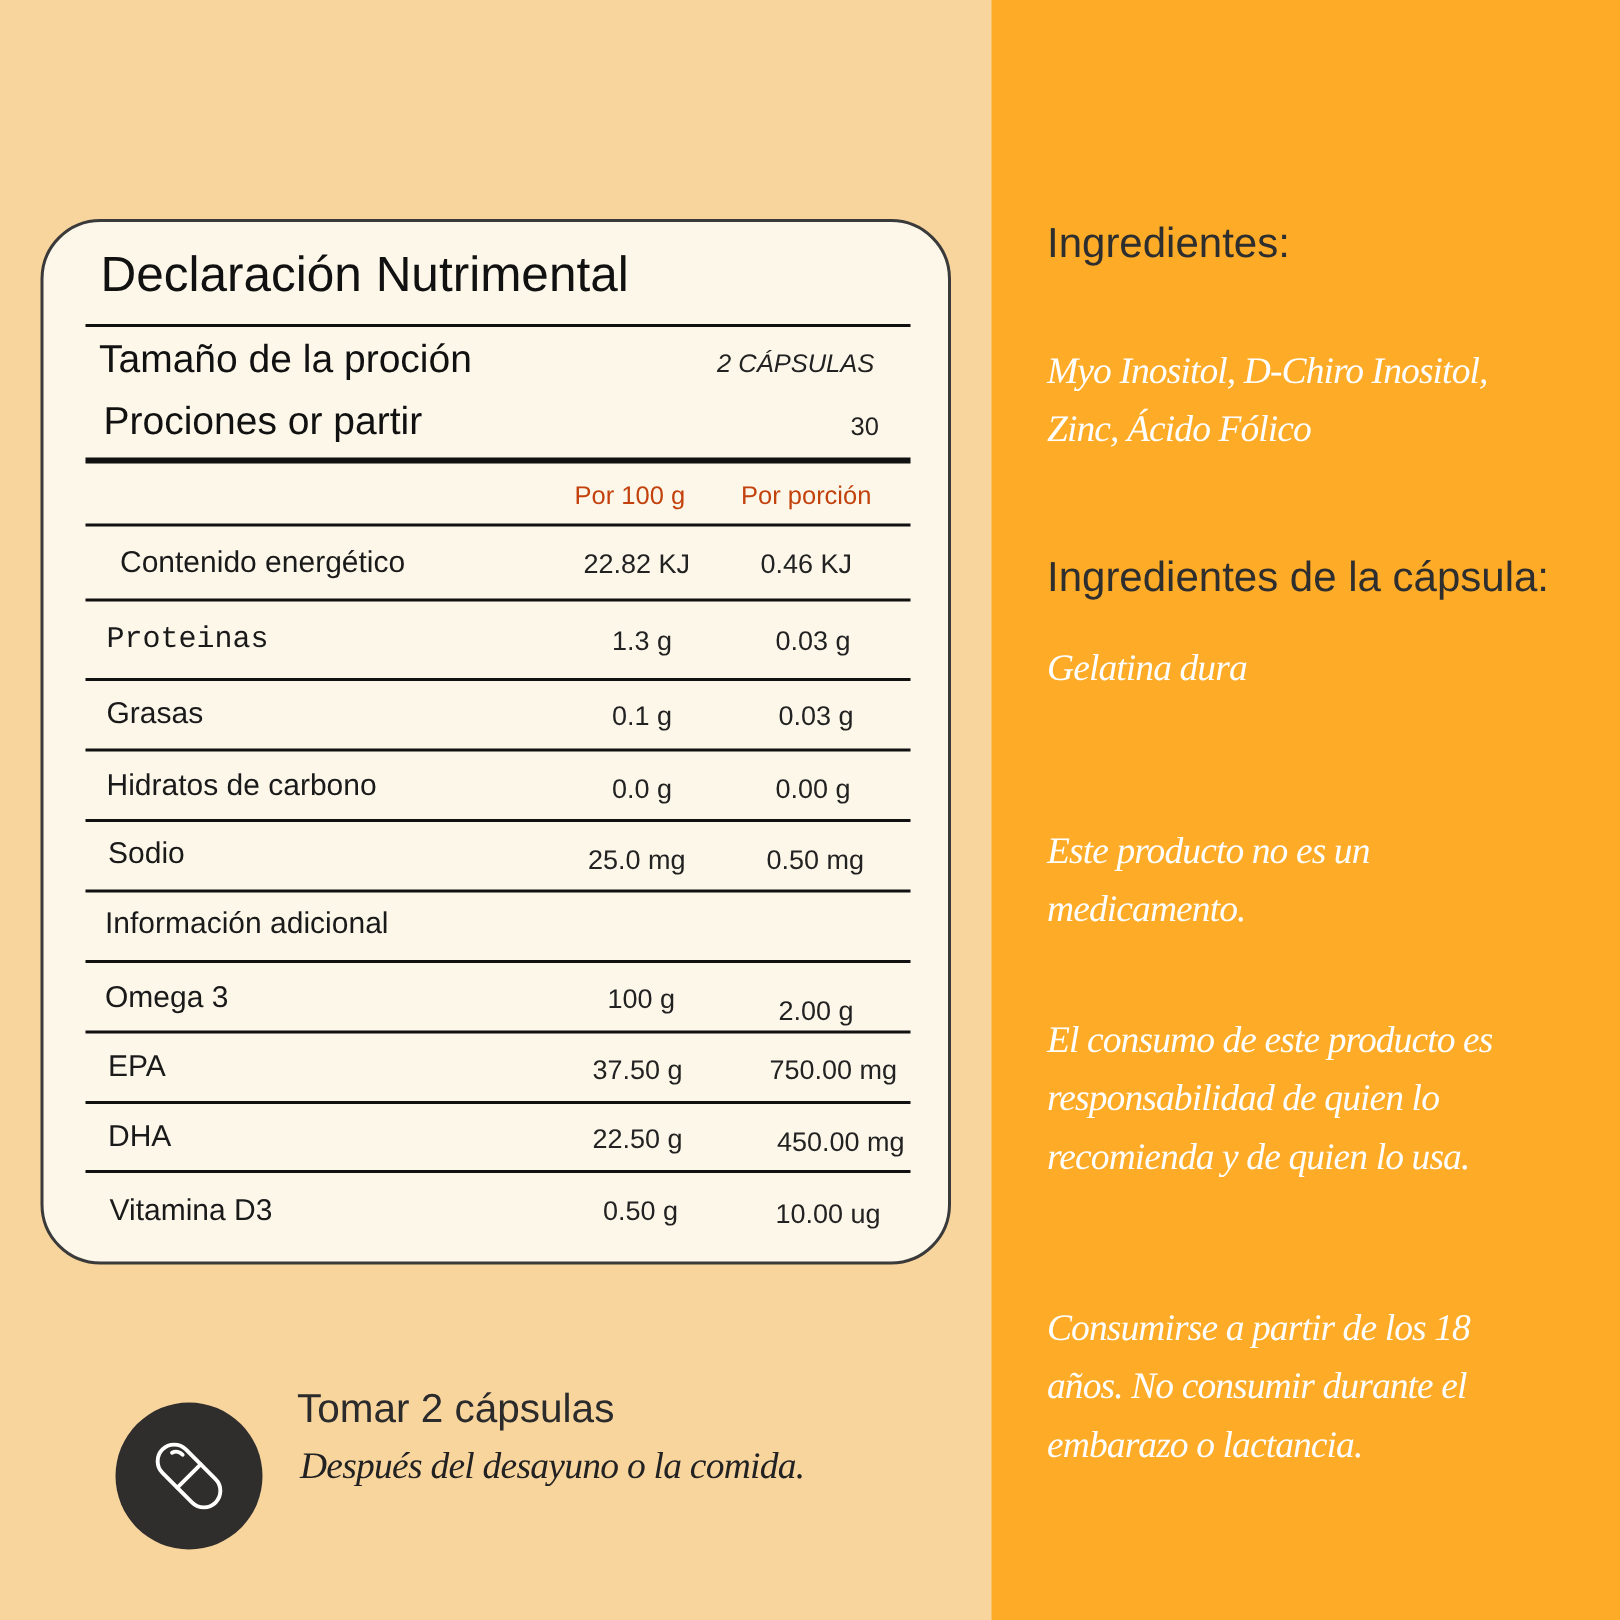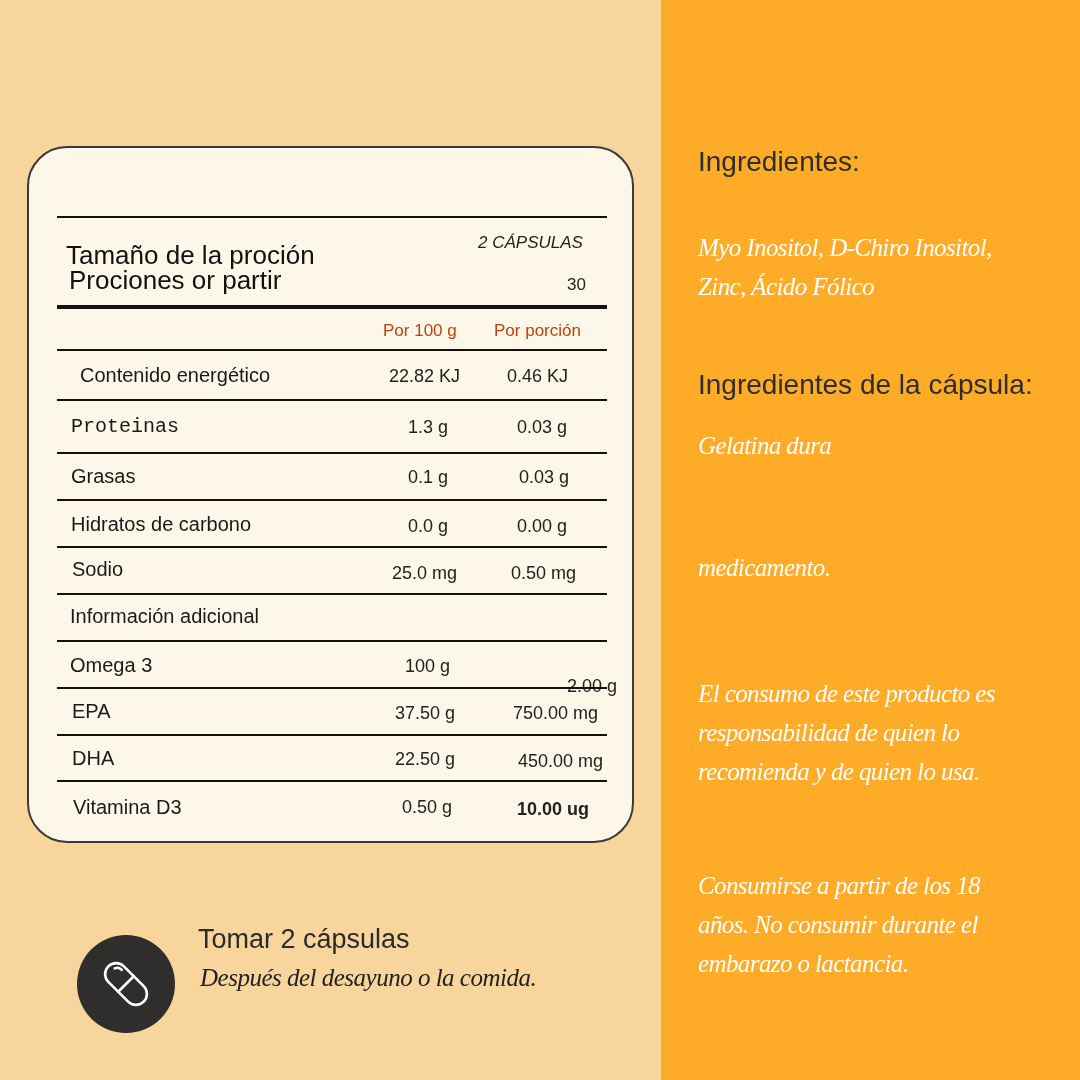--- a/index.html
+++ b/index.html
@@ -36,23 +36,24 @@
     .r-head { position: absolute; left: 698px; font-size: 28px; color: #2e2e2e; white-space: nowrap; }
     .r-italic { position: absolute; left: 698px; font-family: "Liberation Serif", serif; font-style: italic; color: #ffffff; font-size: 25px; line-height: 39px; letter-spacing: -0.6px; }
   </style>
 </head>
 <body>
 
 <div class="left-panel"></div>
 <div class="right-panel"></div>
 
 <div class="card">
+  <div class="abs title">Declaración Nutrimental</div>
   <div class="rule thin" style="top:68px"></div>
 
-  <div class="abs serving-label" style="left:37px; top:92px;text-align:center;">Tamaño de la proción</div>
+  <div class="abs serving-label" style="left:37px; top:76px;text-align:center;">Tamaño de la proción</div>
   <div class="abs serving-value" style="left:449px; top:85px;font-style:italic;">2 CÁPSULAS</div>
   <div class="abs serving-label" style="left:40px; top:117px;">Prociones or partir</div>
   <div class="abs serving-value" style="left:538px; top:127px;">30</div>
   <div class="rule thick" style="top:157px"></div>
 
   <div class="abs col-head" style="left:354px; top:173px;">Por 100 g</div>
   <div class="abs col-head" style="left:465px; top:173px;">Por porción</div>
   <div class="rule thin" style="top:201px"></div>
 
   <div class="abs row-label" style="left:39px; top:216px;margin-left:12px;">Contenido energético</div>
@@ -78,36 +79,36 @@
   <div class="abs row-label" style="left:43px; top:410px;">Sodio</div>
   <div class="abs row-val" style="left:363px; top:415px;">25.0 mg</div>
   <div class="abs row-val" style="left:482px; top:415px;">0.50 mg</div>
   <div class="rule thin" style="top:445px"></div>
 
   <div class="abs row-label" style="left:41px; top:457px;">Información adicional</div>
   <div class="rule thin" style="top:492px"></div>
 
   <div class="abs row-label" style="left:41px; top:506px;">Omega 3</div>
   <div class="abs row-val" style="left:376px; top:508px;">100 g</div>
-  <div class="abs row-val" style="left:490px; top:528px;margin-left:48px;">2.00 g</div>
+  <div class="abs row-val" style="left:490px; top:516px;">2.00 g</div>
   <div class="rule thin" style="top:539px"></div>
 
   <div class="abs row-label" style="left:43px; top:552px;">EPA</div>
   <div class="abs row-val" style="left:366px; top:555px;">37.50 g</div>
   <div class="abs row-val" style="left:484px; top:555px;">750.00 mg</div>
   <div class="rule thin" style="top:586px"></div>
 
   <div class="abs row-label" style="left:43px; top:599px;">DHA</div>
   <div class="abs row-val" style="left:366px; top:601px;">22.50 g</div>
   <div class="abs row-val" style="left:489px; top:603px;">450.00 mg</div>
   <div class="rule thin" style="top:632px"></div>
 
   <div class="abs row-label" style="left:44px; top:648px;">Vitamina D3</div>
   <div class="abs row-val" style="left:373px; top:649px;">0.50 g</div>
-  <div class="abs row-val" style="left:488px; top:651px;font-weight:bold;">10.00 ug</div>
+  <div class="abs row-val" style="left:488px; top:651px;">10.00 ug</div>
 </div>
 
 <div class="dose-circle">
   <svg width="60" height="60" viewBox="0 0 60 60" fill="none" stroke="#ffffff" stroke-width="2.6" stroke-linecap="round">
     <g transform="rotate(45 30 30)">
       <rect x="5" y="19" width="50" height="22" rx="11" ry="11"></rect>
       <line x1="30" y1="19" x2="30" y2="41"></line>
       <path d="M11 27 A6 6 0 0 1 17 23"></path>
     </g>
   </svg>
@@ -118,20 +119,21 @@
 <div class="r-head" style="top:146px;">Ingredientes:</div>
 <div class="r-italic" style="top:228px;">
   <div>Myo Inositol, D-Chiro Inositol,</div>
   <div>Zinc, Ácido Fólico</div>
 </div>
 
 <div class="r-head" style="top:369px;">Ingredientes de la cápsula:</div>
 <div class="r-italic" style="top:426px;">Gelatina dura</div>
 
 <div class="r-italic" style="top:548px;">
+  <div>Este producto no es un</div>
   <div>medicamento.</div>
 </div>
 
 <div class="r-italic" style="top:674px;">
   <div>El consumo de este producto es</div>
   <div>responsabilidad de quien lo</div>
   <div>recomienda y de quien lo usa.</div>
 </div>
 
 <div class="r-italic" style="top:866px;">

